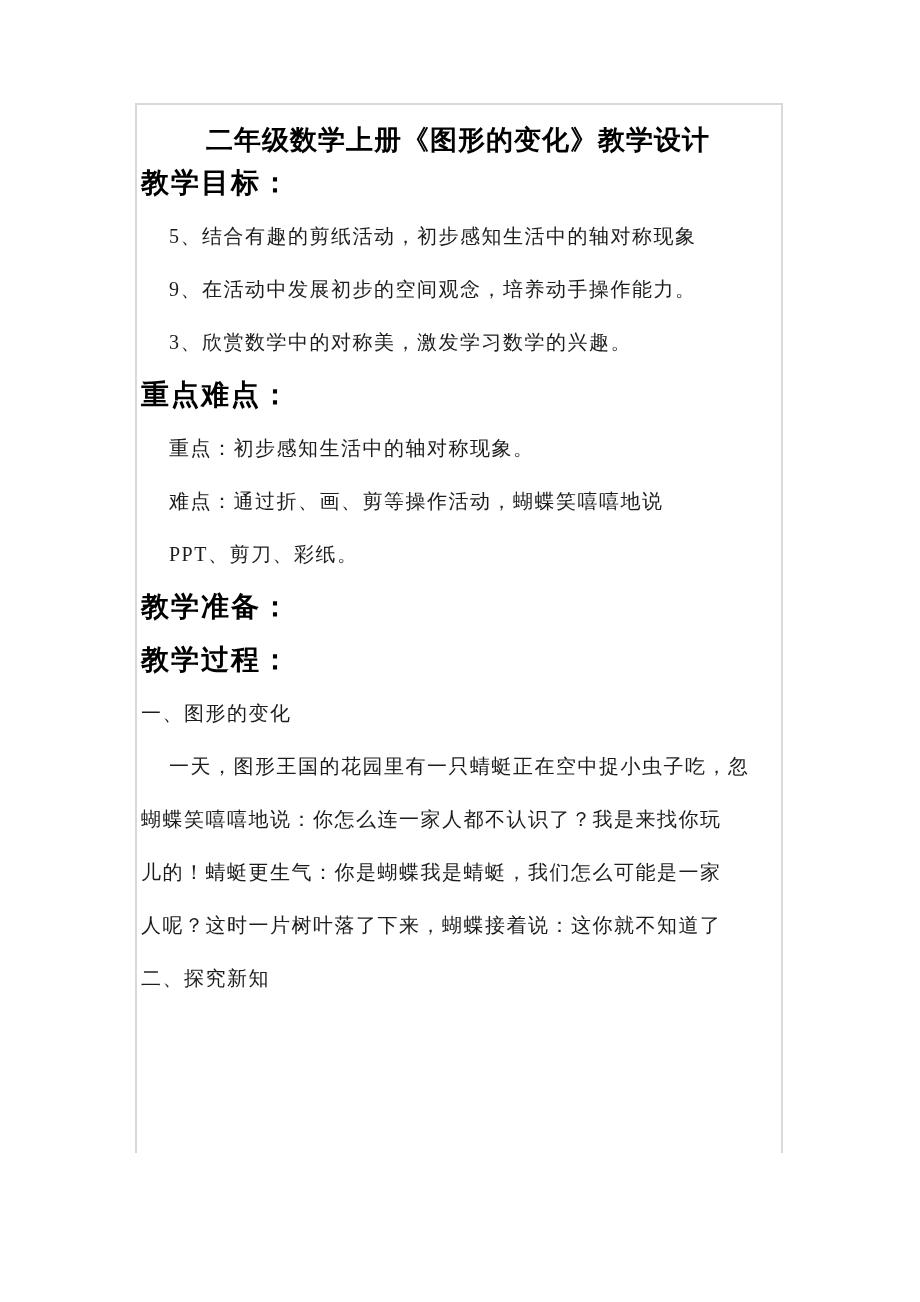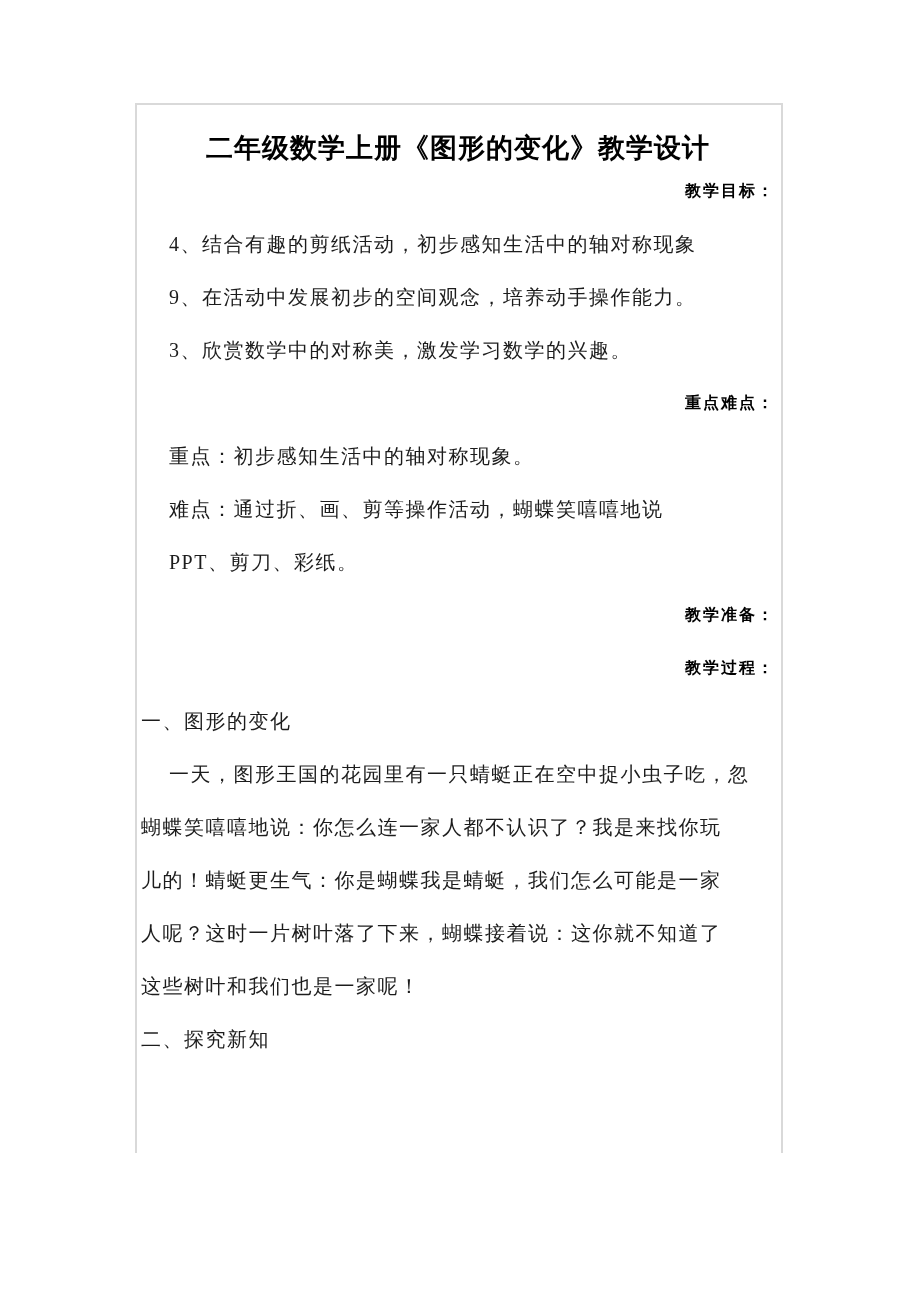--- a/index.html
+++ b/index.html
@@ -30,74 +30,72 @@
     pointer-events: none;
   }
   .doc {
     position: absolute;
     left: 141px;
     top: 103px;
     width: 634px;
     color: #1c1c1c;
   }
   .doc-title {
-    margin: 30px 0 17px 0;
+    margin: 22px 0 17px 0;
     text-align: center;
     font-family: "Liberation Sans", "DejaVu Sans", sans-serif;
     font-weight: bold;
     font-size: 27px;
     line-height: 30px;
     color: #000000;
     letter-spacing: 1px;
   }
   p.block {
     margin: 0 0 31px 0;
     font-size: 20px;
     line-height: 22px;
     letter-spacing: 1.5px;
     white-space: nowrap;
   }
   p.heading {
     font-family: "Liberation Sans", "DejaVu Sans", sans-serif;
     font-weight: bold;
-    font-size: 16px;
+    font-size: 28px;
     color: #000000;
     letter-spacing: 2px;
-    text-align: right;
   }
   p.indent {
     padding-left: 28px;
   }
   p.flush {
     padding-left: 0;
   }
 </style>
 </head>
 <body>
 
 <div class="viewport">
   <div class="page-frame"></div>
 
   <div class="doc">
     <h1 class="doc-title">二年级数学上册《图形的变化》教学设计</h1>
 
     <p class="block heading">教学目标：</p>
-    <p class="block indent">4、结合有趣的剪纸活动，初步感知生活中的轴对称现象</p>
+    <p class="block indent">5、结合有趣的剪纸活动，初步感知生活中的轴对称现象</p>
     <p class="block indent">9、在活动中发展初步的空间观念，培养动手操作能力。</p>
     <p class="block indent">3、欣赏数学中的对称美，激发学习数学的兴趣。</p>
 
     <p class="block heading">重点难点：</p>
     <p class="block indent">重点：初步感知生活中的轴对称现象。</p>
     <p class="block indent">难点：通过折、画、剪等操作活动，蝴蝶笑嘻嘻地说</p>
 
     <p class="block indent">PPT、剪刀、彩纸。</p>
     <p class="block heading">教学准备：</p>
 
     <p class="block heading">教学过程：</p>
     <p class="block flush">一、图形的变化</p>
     <p class="block indent">一天，图形王国的花园里有一只蜻蜓正在空中捉小虫子吃，忽</p>
     <p class="block flush">蝴蝶笑嘻嘻地说：你怎么连一家人都不认识了？我是来找你玩</p>
     <p class="block flush">儿的！蜻蜓更生气：你是蝴蝶我是蜻蜓，我们怎么可能是一家</p>
     <p class="block flush">人呢？这时一片树叶落了下来，蝴蝶接着说：这你就不知道了</p>
-    <p class="block flush">这些树叶和我们也是一家呢！</p>
     <p class="block flush">二、探究新知</p>
   </div>
 </div>
 
 </body></html>

